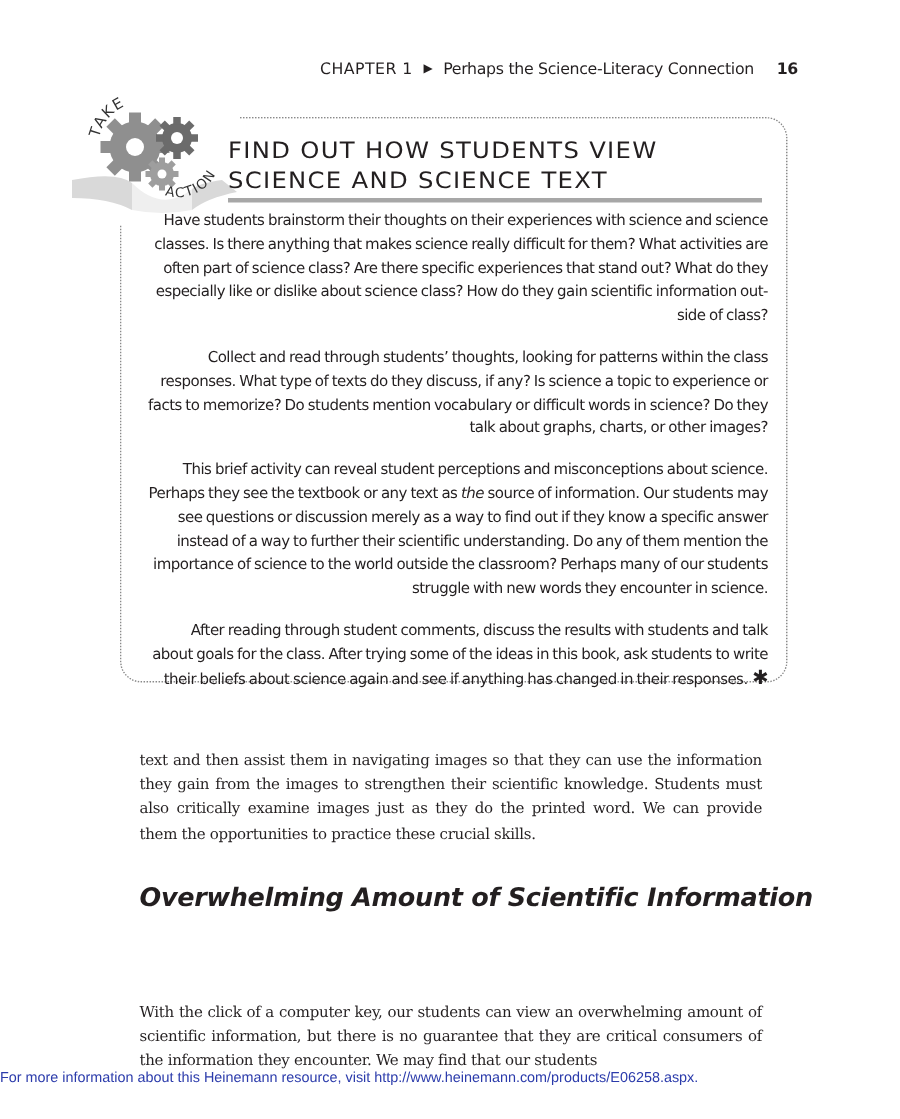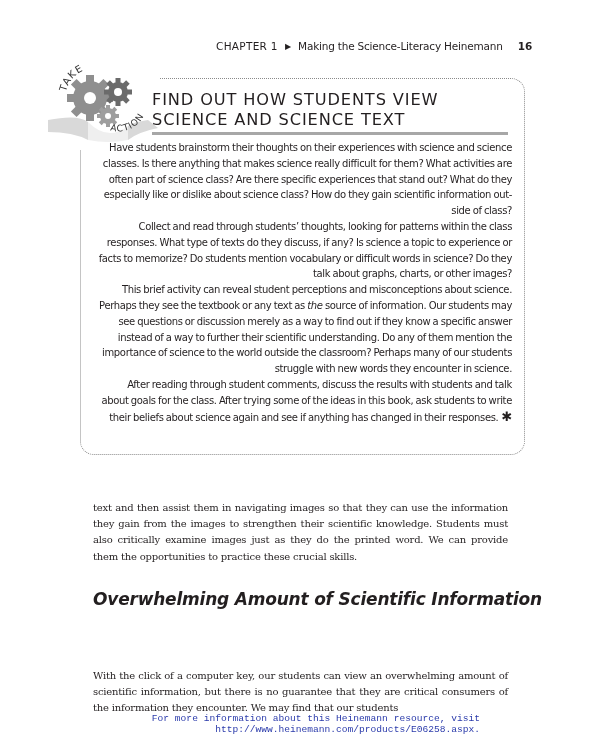--- a/index.html
+++ b/index.html
@@ -34,50 +34,50 @@
     .title-rule {
       position: absolute; left: 152px; top: 132px; width: 356px; height: 3px; background: #a7a7a7;
     }
 
     .box-body {
       position: absolute; left: 92px; top: 140px; width: 420px;
       font-family: "DejaVu Sans", sans-serif; font-size: 10px; line-height: 15.8px;
       color: #231f20; letter-spacing: -0.35px; word-spacing: -0.5px;
     }
     .box-body p { margin: 0; text-align: right; }
-    .box-body p.indent { text-indent: 22px; }
+    .box-body p.indent { text-indent: 22px; margin-top: 12px; }
     .asterisk { font-weight: bold; font-size: 13px; margin-left: 3px; }
 
     .main-text {
       position: absolute; left: 93px; width: 415px;
       font-family: "DejaVu Serif", serif; font-size: 10px; line-height: 16.2px;
       color: #231f20; text-align: justify; letter-spacing: -0.2px;
     }
     .main-text p { margin: 0; }
     .p1 { top: 500px; }
     .section-heading {
       position: absolute; left: 93px; top: 589px;
       font-family: "DejaVu Sans", sans-serif; font-style: italic; font-weight: bold;
       font-size: 17px; color: #231f20; letter-spacing: -0.2px;
     }
     .p2 { top: 643px; margin-top: 25px; }
 
     .footer-link {
-      position: absolute; left: 0; width: 480px; top: 713px; text-align: right;
-      font-family: Liberation Mono, monospace; font-size: 9.6px; color: #2b3bab;
+      position: absolute; left: 0; width: 480px; top: 713px; text-align: left;
+      font-family: Liberation Sans, sans-serif; font-size: 9.6px; color: #2b3bab;
       text-decoration: none;
     }
   </style>
 </head>
 <body>
 
 <div class="running-head">
   <span class="chapter">CHAPTER 1</span>
   <span class="arrow">▶</span>
-  <span>Making the Science-Literacy Heinemann</span>
+  <span>Perhaps the Science-Literacy Connection</span>
   <span class="page-num">16</span>
 </div>
 
 <div class="take-action-box"></div>
 <div class="box-mask"></div>
 
 <svg class="badge" viewBox="0 0 110 80">
   <defs>
     <path id="arcTop" d="M18,30 A30,30 0 0,1 62,10"></path>
     <path id="arcBot" d="M62,68 A28,28 0 0,0 98,48"></path>

